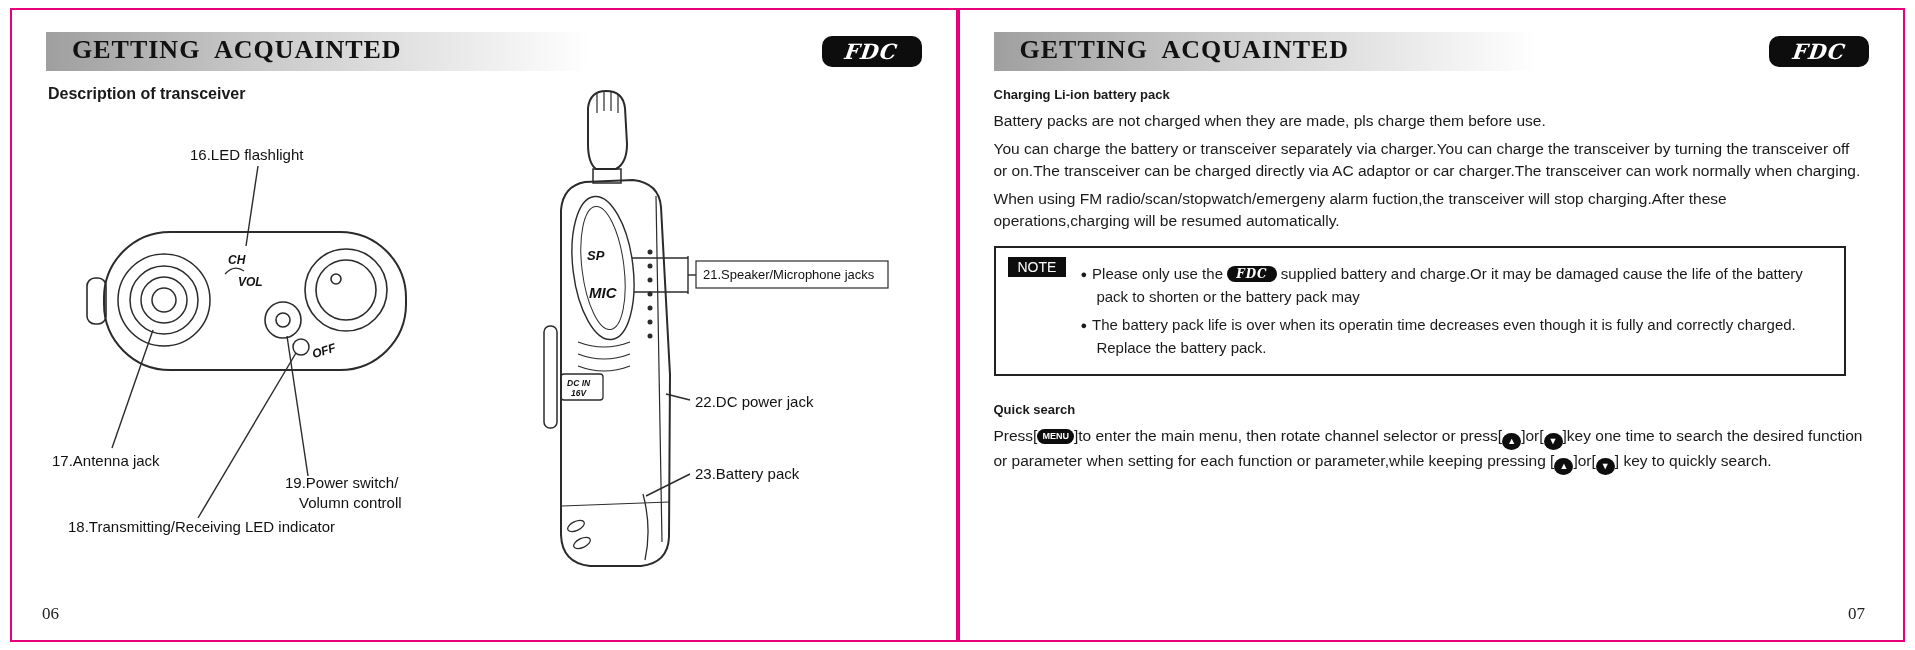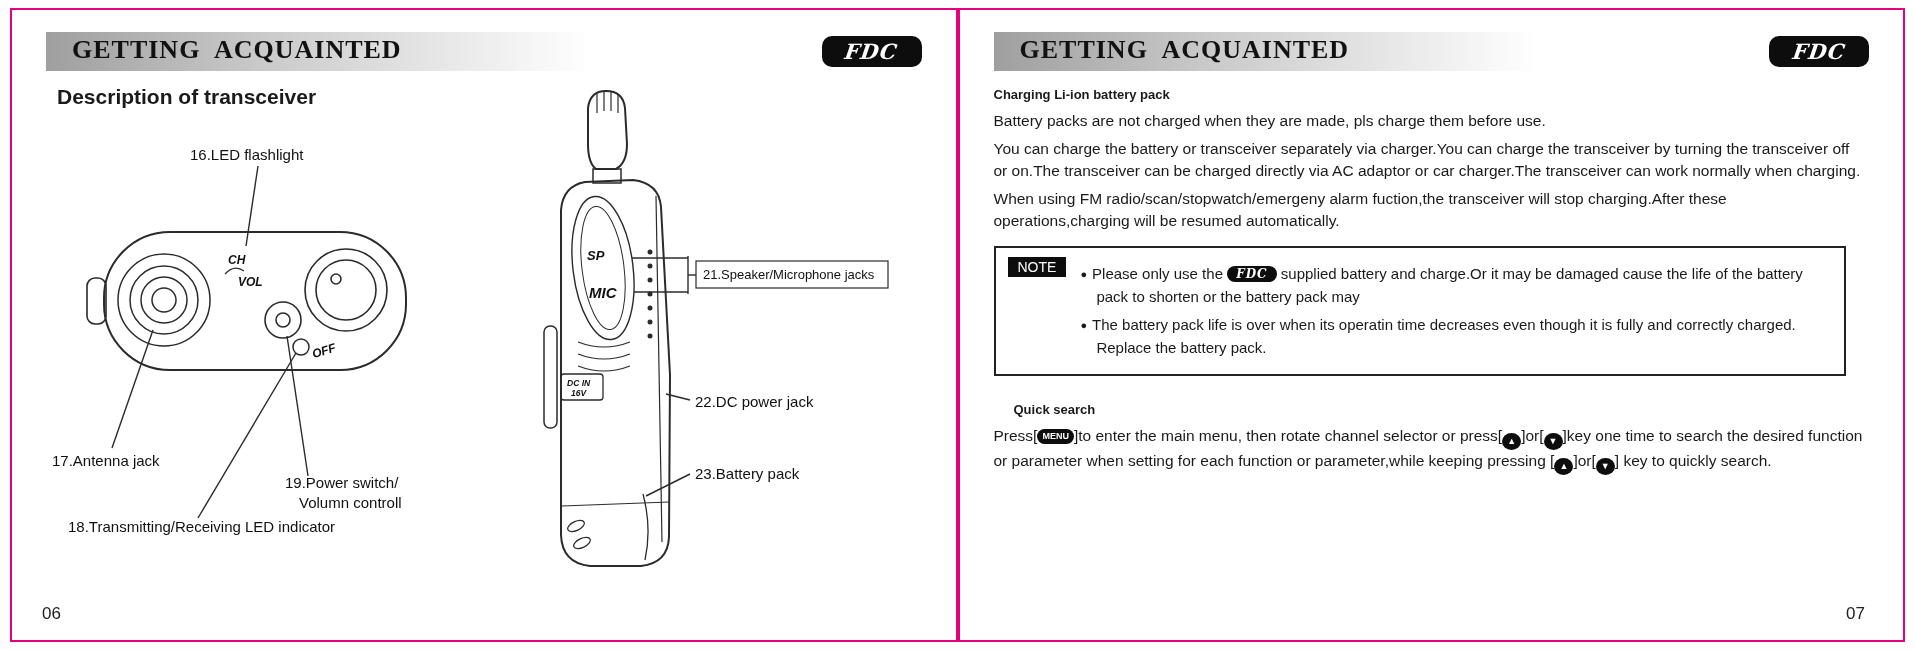--- a/index.html
+++ b/index.html
@@ -25,30 +25,30 @@
   }
   .fdc-logo{
     width:100px;height:31px;background:#0d0d0d;border-radius:10px;flex:none;
     display:flex;align-items:center;justify-content:center;
   }
   .fdc-logo span{
     color:#fff;font-family:"DejaVu Serif",serif;font-style:italic;font-weight:bold;
     font-size:21px;letter-spacing:1px;transform:skewX(-8deg);
   }
   
-  .section-title{font-size:21px;font-weight:bold;margin:14px 0 0 11px;}
+  .section-title{font-size:16px;font-weight:bold;margin:14px 0 0 2px;}
   .diagram{position:absolute;left:28px;top:70px;width:880px;height:505px;}
   svg text{font-family:"Liberation Sans",sans-serif;fill:#111;}
   .lbl{font-size:15px;}
   .lbl-sm{font-size:13px;}
   .knob-lbl{font-size:12px;font-style:italic;font-weight:bold;}
   .radio-lbl{font-size:13px;font-style:italic;font-weight:bold;}
   .radio-lbl-lg{font-size:15px;font-style:italic;font-weight:bold;}
   .tiny-lbl{font-size:8.5px;font-style:italic;font-weight:bold;}
-  .page-num{position:absolute;bottom:16px;font-size:17px;color:#222;}
+  .page-num{position:absolute;bottom:16px;font-size:17px;color:#222;font-family:Liberation Serif, serif;}
   .pn-left{left:30px;}
   .pn-right{right:38px;}
   
   .content{margin-top:12px;}
   .sub-heading{font-size:13px;font-weight:bold;margin:16px 0 8px 0;}
   .content p{font-size:15.5px;line-height:1.42;margin:6px 0;max-width:872px;}
   .note-box{
     border:2px solid #222;margin-top:14px;padding:9px 12px;display:flex;
     max-width:852px;box-sizing:border-box;
   }
@@ -66,21 +66,21 @@
   }
   .menu-badge{
     display:inline-block;background:#0d0d0d;color:#fff;border-radius:8px;
     padding:1px 5px;font-size:9px;font-weight:bold;vertical-align:2px;text-align:center;
   }
   .key-icon{
     display:inline-flex;width:19px;height:17px;background:#0d0d0d;color:#fff;
     border-radius:50%;align-items:center;justify-content:center;
     font-size:9px;vertical-align:-3px;
   }
-  .qs-heading{margin-top:26px;margin-left:20px;}
+  .qs-heading{margin-top:26px;}
 </style>
 </head>
 <body>
 
 <div class="spread">
 
   <div class="page">
     <div class="header">
       <div class="title-band">
         <h1 class="doc-title">GETTING  ACQUAINTED</h1>

